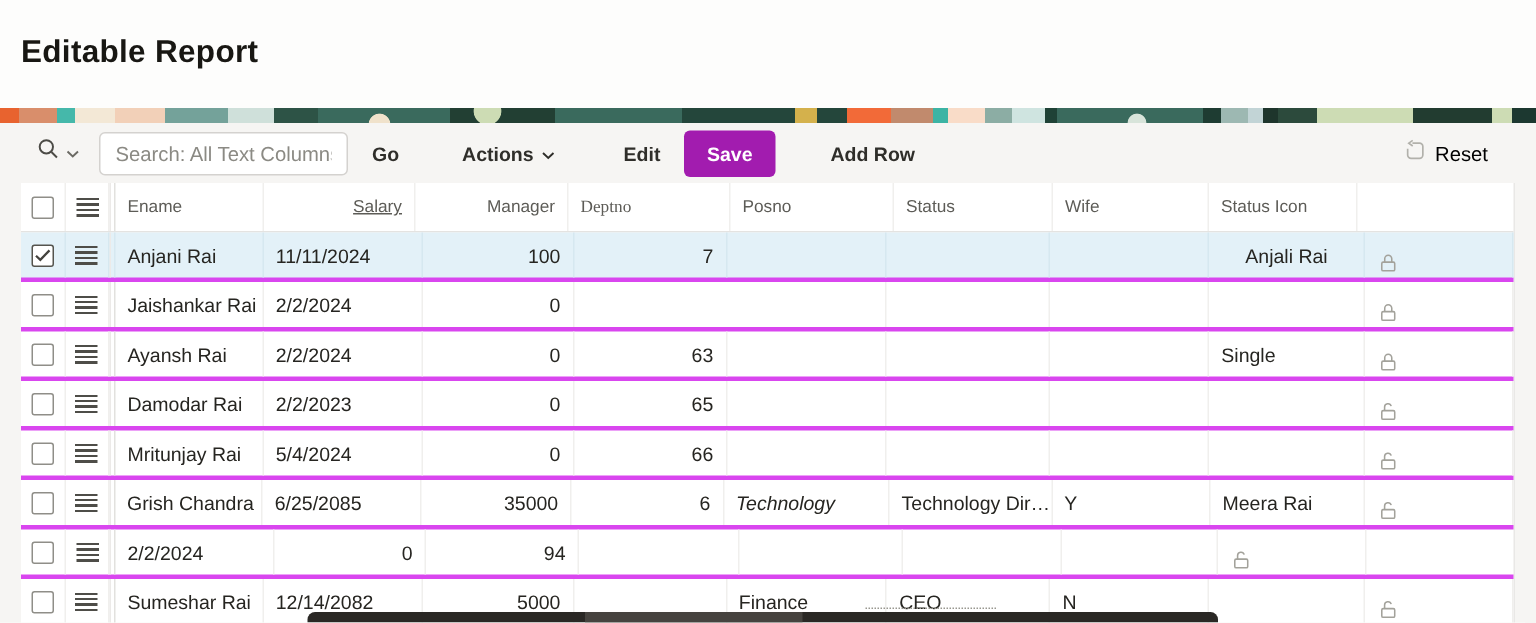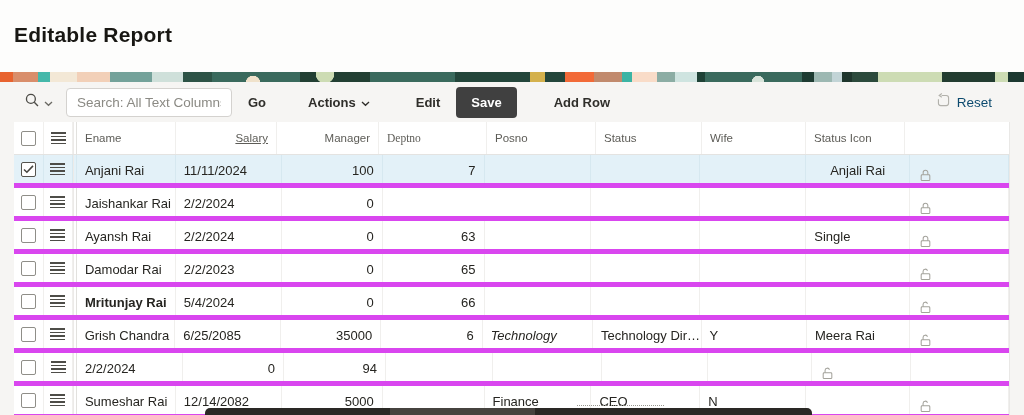--- a/index.html
+++ b/index.html
@@ -32,24 +32,24 @@
   .search-input::placeholder{color:#8b8a84;}
   .text-btn{background:none;border:none;font-family:"Liberation Sans",sans-serif;font-size:13px;
     font-weight:700;color:#2f2e2a;cursor:pointer;padding:7px 8px;display:flex;align-items:center;gap:5px;}
   .btn-go{margin-left:8px;}
   .btn-actions{margin-left:26px;}
   .btn-edit{margin-left:30px;}
   .save-btn{margin-left:8px;border:none;border-radius:4px;padding:8px 15px;font-family:"Liberation Sans",sans-serif;
     font-size:13px;font-weight:700;color:#fff;cursor:pointer;}
   .btn-addrow{margin-left:29px;}
   .reset-btn{margin-left:auto;margin-right:12px;background:none;border:none;display:flex;align-items:center;gap:6px;
-    font-family:"Liberation Sans",sans-serif;font-size:13.5px;font-weight:400;color:#0c4a6e;cursor:default;}
+    font-family:"Liberation Sans",sans-serif;font-size:13.5px;font-weight:400;color:#000000;cursor:default;}
   
   .grid{position:absolute;left:14px;top:122px;width:996px;background:#fff;border-right:1px solid #e9e8e6;box-sizing:border-box;}
-  .grow,.ghead{display:flex;height:33px;border-bottom:5px solid #d946ef;box-sizing:border-box;}
+  .grow,.ghead{display:flex;height:33px;border-bottom:3px solid #d946ef;box-sizing:border-box;}
   .ghead{border-bottom:1px solid #e4e3e1;}
   .gcell{box-sizing:border-box;border-right:1px solid #f0efed;padding:0 8px;line-height:32px;
     font-size:13px;color:#262521;white-space:nowrap;overflow:hidden;}
   .hcell{font-size:11.5px;color:#5d5c57;font-weight:400;}
   .right{text-align:right;}
   .sel-cell{width:30px;padding:0;display:flex;align-items:center;justify-content:center;}
   .drag-cell{width:29px;padding:0;display:flex;align-items:center;justify-content:center;}
   .spacer-cell{width:4px;padding:0;border-right:1px solid #e2e1de;border-left:1px solid #eceae8;}
   .grow.selected{background:#e3f1f8;}
   .grow.selected .gcell{border-right-color:#d6e8f0;}
@@ -92,21 +92,21 @@
   <button class="text-btn btn-go">Go</button>
   <button class="text-btn btn-actions">
     <span>Actions</span>
     <span>
       <svg width="9" height="6" viewBox="0 0 9 6">
           <path d="M1 1 L4.5 4.3 L8 1" fill="none" stroke="#2f2e2a" stroke-width="1.3"></path>
         </svg>
     </span>
   </button>
   <button class="text-btn btn-edit">Edit</button>
-  <button class="save-btn" id="save-btn" style="background: #404040;">Save</button>
+  <button class="save-btn" id="save-btn" style="background: #a21caf;">Save</button>
   <button class="text-btn btn-addrow">Add Row</button>
   <button class="reset-btn">
     <span>
       <svg width="15" height="15" viewBox="0 0 16 16">
           <path d="M6 2.6 H11 a2.4 2.4 0 0 1 2.4 2.4 V11 a2.4 2.4 0 0 1 -2.4 2.4 H5 A2.4 2.4 0 0 1 2.6 11 V6.6" fill="none" stroke="#b2b1ab" stroke-width="1.2"></path>
           <path d="M6.2 0.6 L3.4 2.6 L6.2 4.6" fill="none" stroke="#b2b1ab" stroke-width="1.2"></path>
         </svg>
     </span>
     <span>Reset</span>
   </button>
@@ -228,21 +228,21 @@
           </span></div>
       </div>
       <div class="grow">
         <div class="gcell sel-cell">
           <span class="checkbox"></span>
         </div>
         <div class="gcell drag-cell">
           <span class="dragbars"></span>
         </div>
         <div class="gcell spacer-cell"></div>
-        <div class="gcell" style="width: 99px; font-weight: bold;">Mritunjay Rai</div>
+        <div class="gcell" style="width: 99px;">Mritunjay Rai</div>
         <div class="gcell" style="width: 106px;">5/4/2024</div>
         <div class="gcell right" style="width: 101px;">0</div>
         <div class="gcell right" style="width: 102px;">66</div>
         <div class="gcell" style="width: 107px;"></div>
         <div class="gcell" style="width: 109px;"></div>
         <div class="gcell" style="width: 106px;"></div>
         <div class="gcell" style="width: 104px;"></div>
         <div class="gcell" style="width: 99px;"><span class="icon-cell-span">
             <svg width="15" height="15" viewBox="0 0 16 16">
               <rect x="3.4" y="7.2" width="9.2" height="6.2" rx="1" fill="none" stroke="#a3a29b" stroke-width="1.1"></rect>

